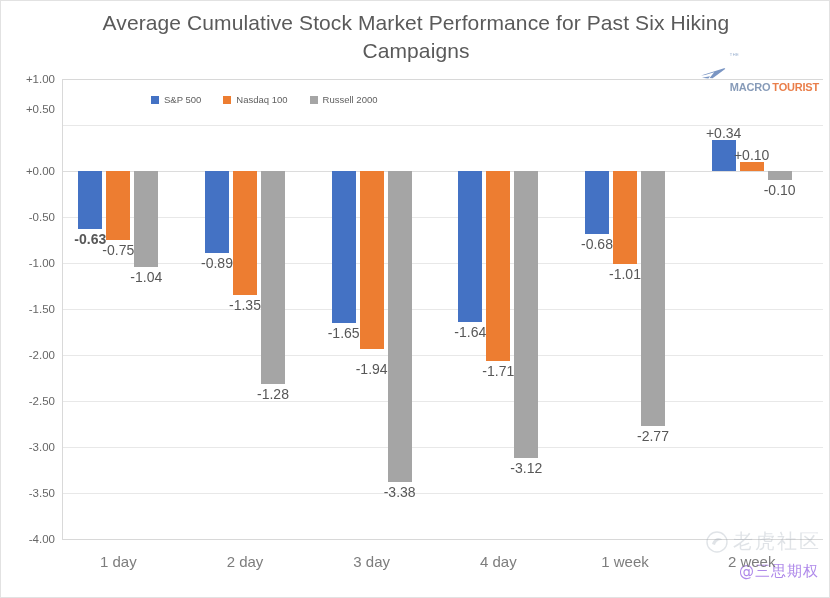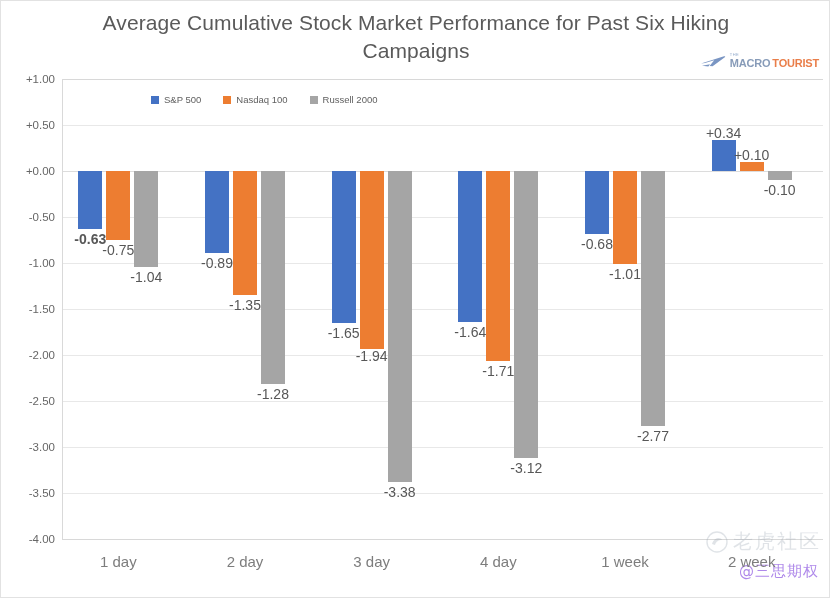--- a/index.html
+++ b/index.html
@@ -46,21 +46,21 @@
   }
   #brand-logo .plane-icon { display:block; }
   .brand-text-wrap {
     display: flex; flex-direction: column;
     line-height: 1;
   }
   .brand-the {
     font-size: 4px; color: #8aa4c8; letter-spacing: .5px;
     margin-bottom: 1px;
   }
-  .brand-words { display: flex; gap: 2px; align-items: baseline; }
+  .brand-words { display: flex; gap: 2px; align-items: baseline; margin-top: 24px; }
   .brand-macro { font-size: 11px; font-weight: bold; color: #7d93b3; letter-spacing: -0.2px; }
   .brand-tourist { font-size: 11px; font-weight: bold; color: #e8743b; letter-spacing: -0.2px; text-align: center; }
 
   
   #legend {
     position: absolute;
     left: 150px; top: 93px;
     display: flex;
     gap: 22px;
     align-items: center;
@@ -207,21 +207,21 @@
       <div class="bar-label" style="left: 60.3333px; top: 189.68px;">-1.04</div>
       <div class="bar" style="left: 142px; top: 92px; height: 81.88px; background: rgb(68, 114, 196);"></div>
       <div class="bar-label" style="left: 131px; top: 175.88px;">-0.89</div>
       <div class="bar" style="left: 170px; top: 92px; height: 124.2px; background: rgb(237, 125, 49);"></div>
       <div class="bar-label" style="left: 159px; top: 218.2px;">-1.35</div>
       <div class="bar" style="left: 198px; top: 92px; height: 212.52px; background: rgb(165, 165, 165);"></div>
       <div class="bar-label" style="left: 187px; top: 306.52px;">-1.28</div>
       <div class="bar" style="left: 268.667px; top: 92px; height: 151.8px; background: rgb(68, 114, 196);"></div>
       <div class="bar-label" style="left: 257.667px; top: 245.8px;">-1.65</div>
       <div class="bar" style="left: 296.667px; top: 92px; height: 178.48px; background: rgb(237, 125, 49);"></div>
-      <div class="bar-label" style="left: 285.667px; top: 269px;">-1.94</div>
+      <div class="bar-label" style="left: 285.667px; top: 282px;">-1.94</div>
       <div class="bar" style="left: 324.667px; top: 92px; height: 310.96px; background: rgb(165, 165, 165);"></div>
       <div class="bar-label" style="left: 313.667px; top: 404.96px;">-3.38</div>
       <div class="bar" style="left: 395.333px; top: 92px; height: 150.88px; background: rgb(68, 114, 196);"></div>
       <div class="bar-label" style="left: 384.333px; top: 244.88px;">-1.64</div>
       <div class="bar" style="left: 423.333px; top: 92px; height: 189.52px; background: rgb(237, 125, 49);"></div>
       <div class="bar-label" style="left: 412.333px; top: 283.52px;">-1.71</div>
       <div class="bar" style="left: 451.333px; top: 92px; height: 287.04px; background: rgb(165, 165, 165);"></div>
       <div class="bar-label" style="left: 440.333px; top: 381.04px;">-3.12</div>
       <div class="bar" style="left: 522px; top: 92px; height: 62.56px; background: rgb(68, 114, 196);"></div>
       <div class="bar-label" style="left: 511px; top: 156.56px;">-0.68</div>
@@ -243,21 +243,21 @@
     <svg width="22" height="22" viewBox="0 0 22 22">
       <circle cx="11" cy="11" r="10" fill="none" stroke="#9aa6b2" stroke-width="1.4"></circle>
       <path d="M6 13 C8 6, 15 6, 16 9 C14.5 8.5, 10 9.5, 9 14 Z" fill="#9aa6b2"></path>
     </svg>
     <span class="tiger-text">老虎社区</span>
   </div>
 
   <div id="watermark-handle">@三思期权</div>
 
 <div class="ytick" style="top: 78px;">+1.00</div>
-    <div class="ytick" style="top: 124px;">+0.50</div>
+    <div class="ytick" style="top: 108px;">+0.50</div>
     <div class="ytick" style="top: 170px;">+0.00</div>
     <div class="ytick" style="top: 216px;">-0.50</div>
     <div class="ytick" style="top: 262px;">-1.00</div>
     <div class="ytick" style="top: 308px;">-1.50</div>
     <div class="ytick" style="top: 354px;">-2.00</div>
     <div class="ytick" style="top: 400px;">-2.50</div>
     <div class="ytick" style="top: 446px;">-3.00</div>
     <div class="ytick" style="top: 492px;">-3.50</div>
     <div class="ytick" style="top: 538px;">-4.00</div>
     <div class="xlabel" style="left: 117.333px;">1 day</div>

